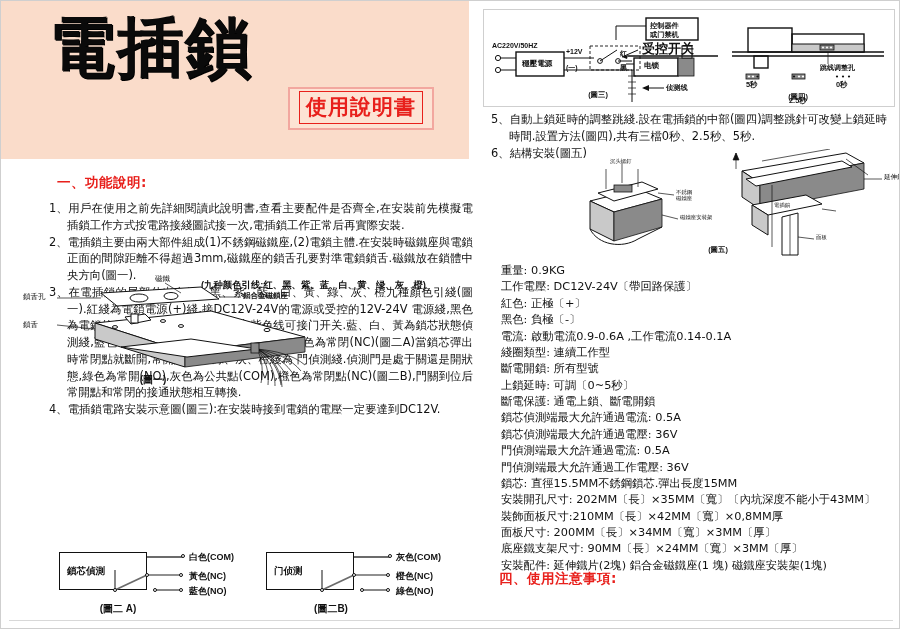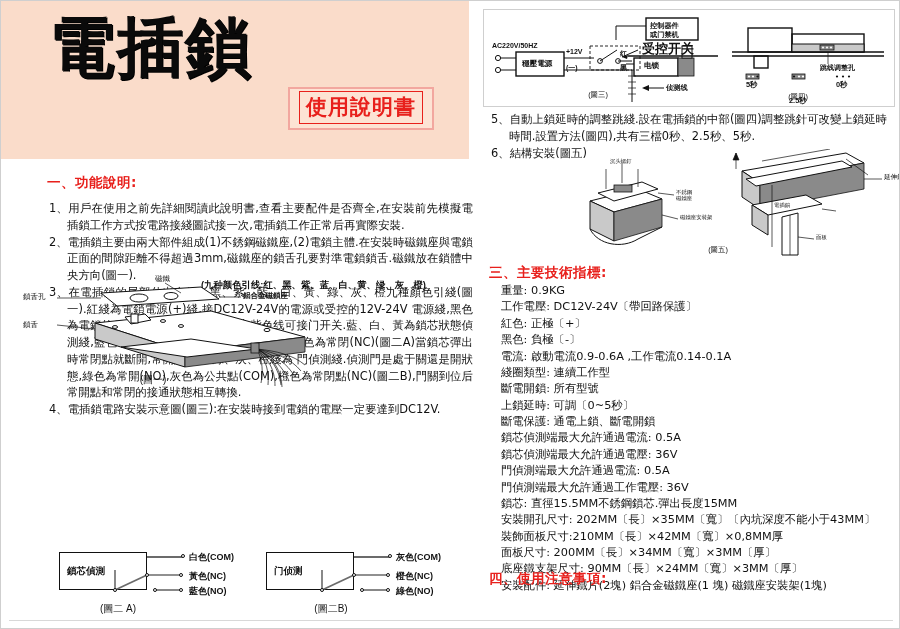--- a/index.html
+++ b/index.html
@@ -23,21 +23,21 @@
   .hdr-sub span{
     display:block;border:1px solid #e8201c;padding:1px 6px 2px;
     font-size:21px;font-weight:700;color:#e8201c;letter-spacing:1px;
     font-family:"DejaVu Sans","Liberation Sans",sans-serif;
   }
   
   .col{position:absolute;box-sizing:border-box;}
   #col-left{left:40px;top:172px;width:440px;}
   #col-right{left:482px;top:8px;width:412px;}
   .sec-h{
-    color:#e8201c;font-weight:700;font-size:13.5px;margin:1px 0 1px 6px;letter-spacing:.5px;
+    color:#e8201c;font-weight:700;font-size:13.5px;margin:1px 0 1px 16px;letter-spacing:.5px;
     font-family:"DejaVu Sans","Liberation Sans",sans-serif;
   }
   .para{
     font-size:11.4px;line-height:1.5;color:#111;text-align:justify;
     font-family:"DejaVu Sans","Liberation Sans",sans-serif;
   }
   .para.indent{text-indent:24px;}
   .num-list{margin:8px;padding:0;list-style:none;}
   .num-list li{
     font-size:11.4px;line-height:1.47;color:#111;padding-left:18px;text-indent:-18px;
@@ -48,21 +48,21 @@
   .spec-list li{
     font-size:11.3px;line-height:1.45;color:#111;white-space:nowrap;
     font-family:"DejaVu Sans","Liberation Sans",sans-serif;
   }
   .note-list{margin:2px 0 0;padding:0 0 0 24px;list-style:none;}
   .note-list li{
     font-size:11.2px;line-height:1.5;color:#111;
     font-family:"DejaVu Sans","Liberation Sans",sans-serif;
   }
   
-  .fig-cap{font-size:10px;text-align:center;color:#111;font-weight:400;}
+  .fig-cap{font-size:10px;text-align:center;color:#111;font-weight:700;}
   .dlabel{position:absolute;font-size:7.5px;color:#111;white-space:nowrap;line-height:1;}
   .dlabel.b{font-weight:700;}
   .tiny{font-size:5.4px;}
   .diag{position:absolute;}
   
   #fig1{left:4px;top:272px;width:320px;height:120px;}
   #fig1-note{position:absolute;left:200px;top:278px;font-size:9.4px;font-weight:700;color:#111;white-space:nowrap;}
   
   .swbox{position:absolute;border:1.4px solid #111;box-sizing:border-box;}
   .swline{position:absolute;background:#6b6b6b;height:1.6px;}
@@ -351,21 +351,20 @@
     <div class="dlabel tiny" style="left:130px;top:40px;white-space:pre;line-height:1.2;">不銹鋼
 磁鐵座</div>
     <div class="dlabel tiny" style="left:134px;top:66px;">磁鐵座安裝架</div>
     <div class="dlabel" style="left:338px;top:25px;font-size:6.6px;">延伸鐵片</div>
     <div class="dlabel tiny" style="left:228px;top:54px;">電插鎖</div>
     <div class="dlabel tiny" style="left:270px;top:86px;">面板</div>
     <div class="fig-cap" style="position:absolute;left:150px;top:96px;width:44px;font-size:7.4px;">(圖五)</div>
   </div>
 
   <div class="col" style="left:482px;top:262px;width:412px;">
-    <div class="sec-h">三、主要技術指標:</div>
     <ul class="spec-list">
       <li>重量:  0.9KG</li>
       <li>工作電壓: DC12V-24V〔帶回路保護〕</li>
       <li>紅色: 正極〔+〕</li>
       <li>黑色: 負極〔-〕</li>
       <li>電流: 啟動電流0.9-0.6A ,工作電流0.14-0.1A</li>
       <li>綫圈類型: 連續工作型</li>
       <li>斷電開鎖: 所有型號</li>
       <li>上鎖延時: 可調〔0~5秒〕</li>
       <li>斷電保護: 通電上鎖、斷電開鎖</li>

